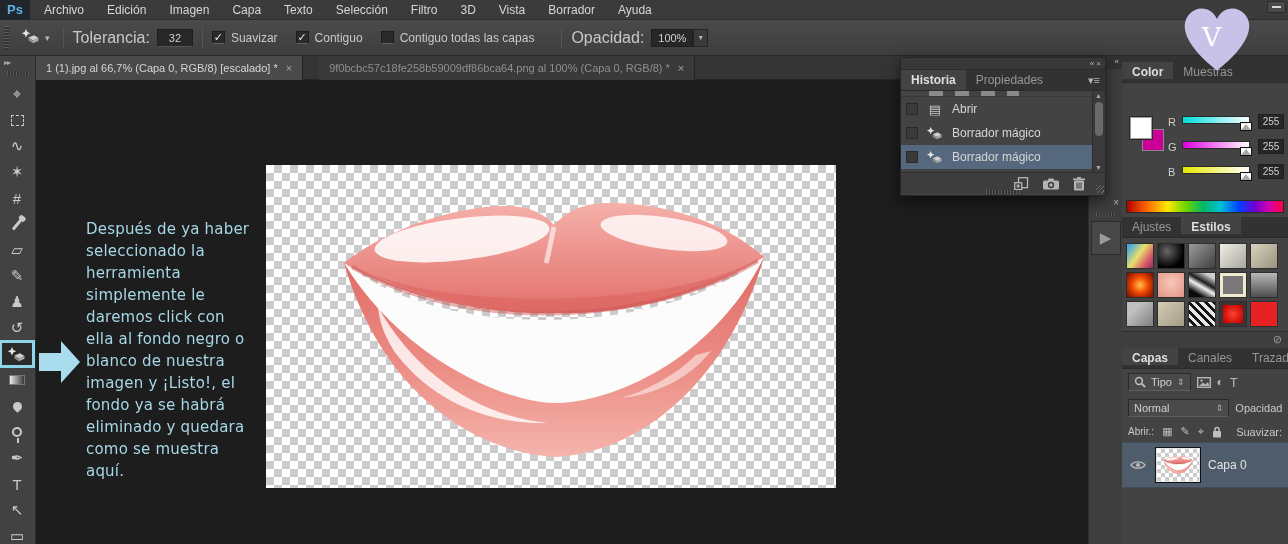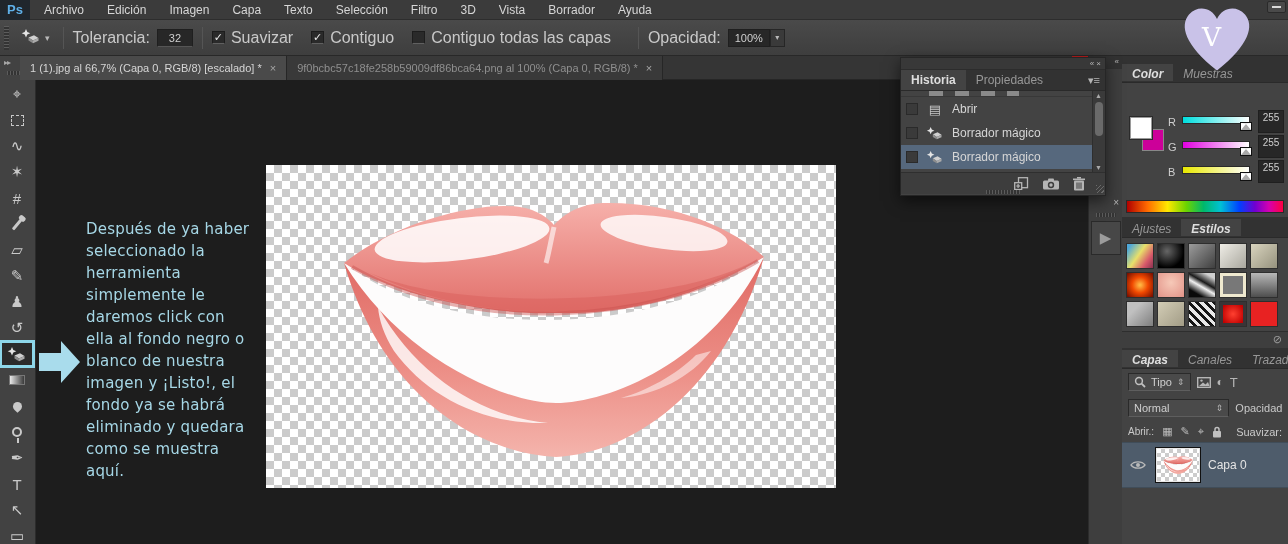--- a/index.html
+++ b/index.html
@@ -28,21 +28,21 @@
   .sep { width:1px; height:22px; background:#2f2f2f; border-right:1px solid #555; margin:0 9px; }
   .ob-label { color:#c9c9c9; font-size:16px; }
   .ob-input { width:36px; height:18px; background:#272727; border:1px solid #1f1f1f;
               border-bottom-color:#555; color:#cfcfcf; font-size:11px; text-align:center;
               font-family:"Liberation Sans",sans-serif; margin-left:7px; }
   .cbs { display:flex; align-items:center; }
   .cb { display:flex; align-items:center; gap:6px; margin-right:18px; }
   .cb .box { width:13px; height:13px; background:#2a2a2a; border:1px solid #1d1d1d;
              border-bottom-color:#606060; color:#e8e8e8; font-size:11px; line-height:11px;
              text-align:center; }
-  .cb .lbl { color:#c9c9c9; font-size:16px; }
+  .cb .lbl { color:#c9c9c9; font-size:12px; }
   .ob-select { width:42px; height:18px; background:#272727; border:1px solid #1f1f1f;
                color:#cfcfcf; font-size:11px; display:flex; align-items:center;
                justify-content:center; margin-left:7px; }
   .ob-select-btn { width:15px; height:18px; background:#3a3a3a; border:1px solid #262626;
                    color:#b9b9b9; font-size:8px; display:flex; align-items:center;
                    justify-content:center; }
 
   
   .toolbar { position:absolute; left:0; top:56px; width:36px; height:488px; background:#424242;
              border-right:1px solid #2c2c2c; z-index:4; }
@@ -61,22 +61,22 @@
   .tool-dodge { width:10px; height:10px; border:2px solid #c9c9c9; border-radius:50%;
                 position:relative; }
   .tool-dodge::after { content:""; position:absolute; left:3px; top:9px; width:2px; height:5px;
                        background:#c9c9c9; }
   .tool-dropper { width:2.5px; height:14px; background:#c9c9c9; transform:rotate(40deg);
                   position:relative; border-radius:1px; }
   .tool-dropper::after { content:""; position:absolute; top:-3px; left:-2px; width:7px;
                          height:5px; background:#c9c9c9; border-radius:2px; }
 
   
-  .tabbar { position:absolute; left:20px; top:56px; width:1052px; height:24px; background:#353535;
-            border-bottom:1px solid #262626; display:flex; z-index:4; }
+  .tabbar { position:absolute; left:36px; top:56px; width:1052px; height:24px; background:#353535;
+            border-bottom:1px solid #262626; display:flex; z-index:4;gap:16px; }
   .doctab { height:24px; display:flex; align-items:center; gap:8px; padding:0 10px;
             font-size:11px; border-right:1px solid #262626; white-space:nowrap; }
   .doctab.active { background:#4a4a4a; color:#d6d6d6; }
   .doctab.inactive { background:#393939; color:#8f8f8f; }
   .doctab .x { color:#a5a5a5; font-size:11px; }
 
   
   .canvas { position:absolute; left:36px; top:80px; width:1052px; height:464px; background:#1d1d1d; }
   .checker { position:absolute; left:230px; top:85px; width:570px; height:323px;
              background-color:#fff;
@@ -96,42 +96,42 @@
                 padding:1px 3px 0 0; }
   .strip .x2 { position:absolute; right:3px; top:141px; color:#b5b5b5; font-size:10px; }
   .strip .grip-h { width:20px; height:4px; margin:144px auto 4px;
                    background:repeating-linear-gradient(90deg,#5c5c5c 0 1px,#343434 1px 3px); }
   .play-btn { width:30px; height:34px; margin:2px auto; background:#474747;
               border:1px solid #2a2a2a; display:flex; align-items:center; justify-content:center;
               color:#9b9b9b; font-size:15px; }
 
   
   .dock { position:absolute; left:1122px; top:56px; width:166px; height:488px; background:#3c3c3c; z-index:3; }
-  .ptabs { display:flex; background:#323232; height:21px; align-items:center;
-           border-bottom:1px solid #2a2a2a;font-style:italic; }
+  .ptabs { display:flex; background:#323232; height:21px; align-items:flex-start;
+           border-bottom:1px solid #2a2a2a; }
   .ptab { padding:3px 10px 0; font-size:12px; color:#979797; }
   .ptab.active { background:#434343; color:#dedede; font-weight:bold; }
   .panel-top { height:6px; background:#323232; }
 
   .color-panel { height:134px; background:#434343; position:relative; }
   .fgbg { position:absolute; left:8px; top:34px; width:36px; height:36px; }
   .bg-swatch { position:absolute; left:12px; top:12px; width:22px; height:22px; background:#cc0099;
                border:1px solid #888; }
   .fg-swatch { position:absolute; left:0; top:0; width:22px; height:22px; background:#ffffff;
                border:1px solid #9a9a9a; outline:1px solid #2a2a2a; }
   .sliders { position:absolute; left:46px; top:30px; width:118px; }
   .srow { display:flex; align-items:center; height:17px; margin-bottom:8px; }
   .srow .ch { width:14px; color:#cfcfcf; font-size:11px; }
   .srow .track-wrap { position:relative; width:68px; height:14px; }
   .srow .track { position:absolute; left:0; top:1px; width:68px; height:8px;
                  border:1px solid #2a2a2a; }
   .srow .thumb { position:absolute; right:-1px; top:8px; width:0; height:0;
                  border-left:5px solid transparent; border-right:5px solid transparent;
                  border-bottom:6px solid #a9a9a9; }
-  .srow .val { width:26px; height:23px; margin-left:8px; background:#272727;
+  .srow .val { width:26px; height:15px; margin-left:8px; background:#272727;
                border:1px solid #1f1f1f; color:#cfcfcf; font-size:10px; text-align:center;
                line-height:14px; }
   .spectrum { position:absolute; left:4px; bottom:4px; width:158px; height:13px;
               border:1px solid #2a2a2a;
               background:linear-gradient(90deg,#b00000,#ff6a00 13%,#ffe800 26%,#6cd400 38%,#00b86a 49%,#00c0d4 60%,#0040ff 72%,#7000d0 82%,#d400b0 91%,#ff0040 100%); }
 
   .styles-panel { background:#434343; }
   .swgrid { display:grid; grid-template-columns:repeat(5,28px); gap:3px; padding:5px 4px 4px; }
   .sw { width:28px; height:26px; border:1px solid #2e2e2e; }
   .styles-foot { height:17px; border-top:1px solid #2e2e2e; color:#9d9d9d; font-size:11px;

